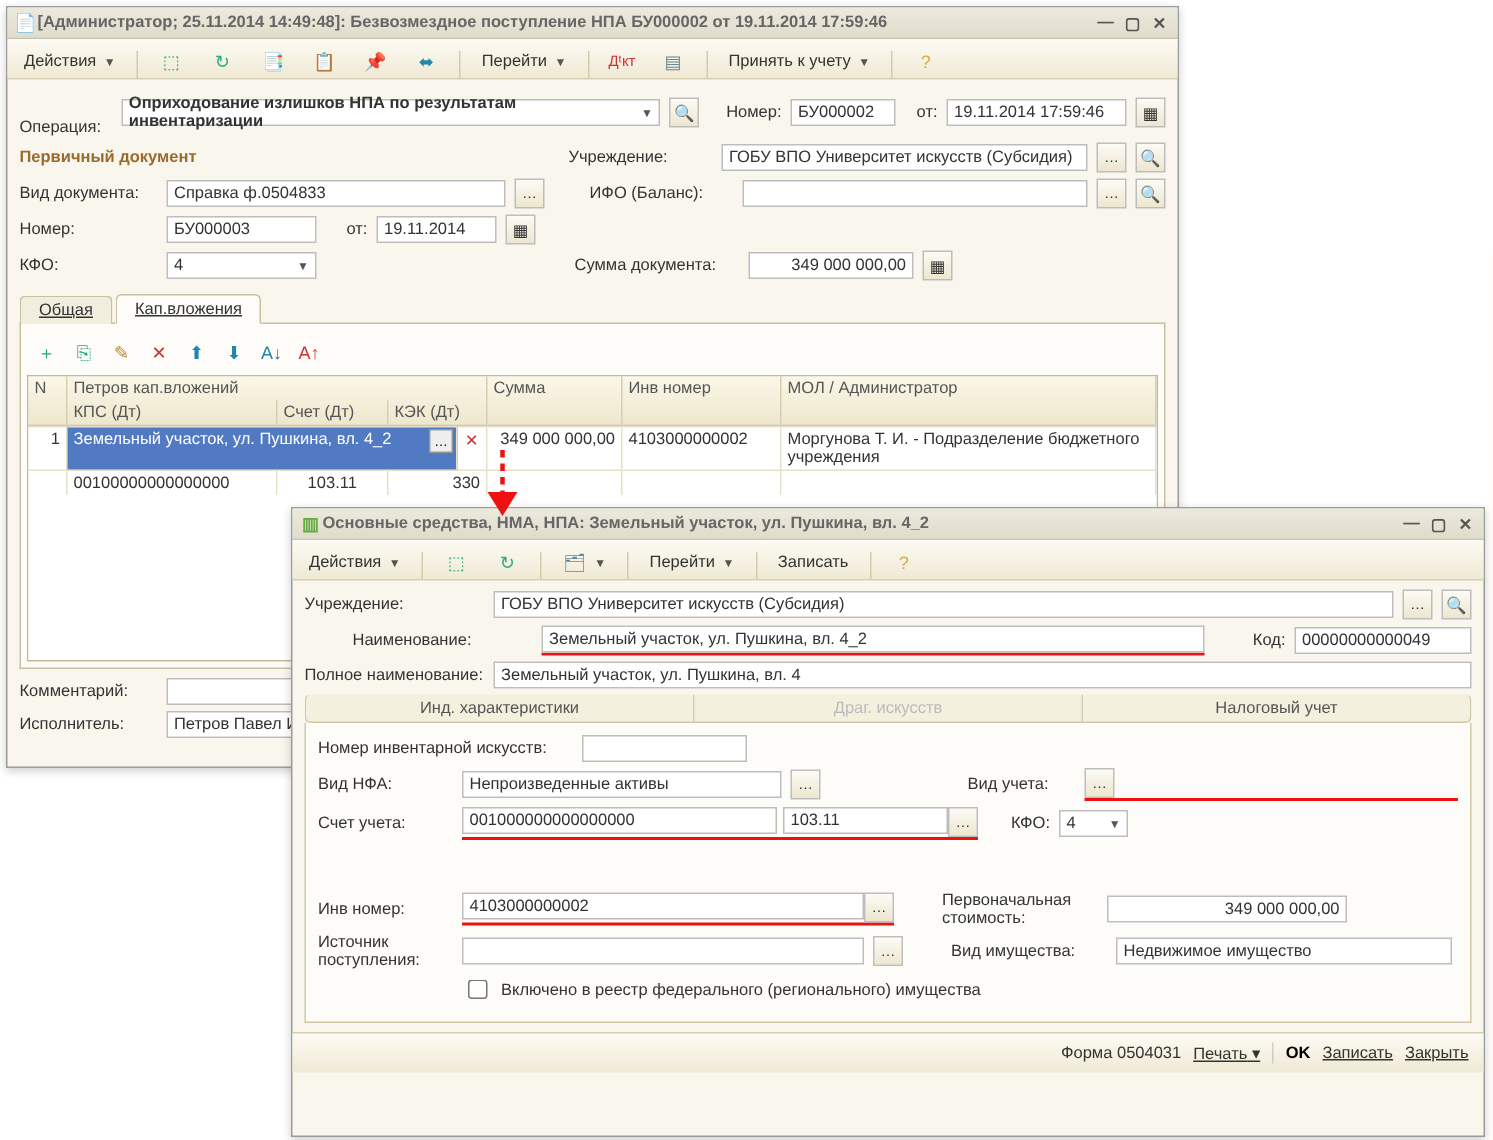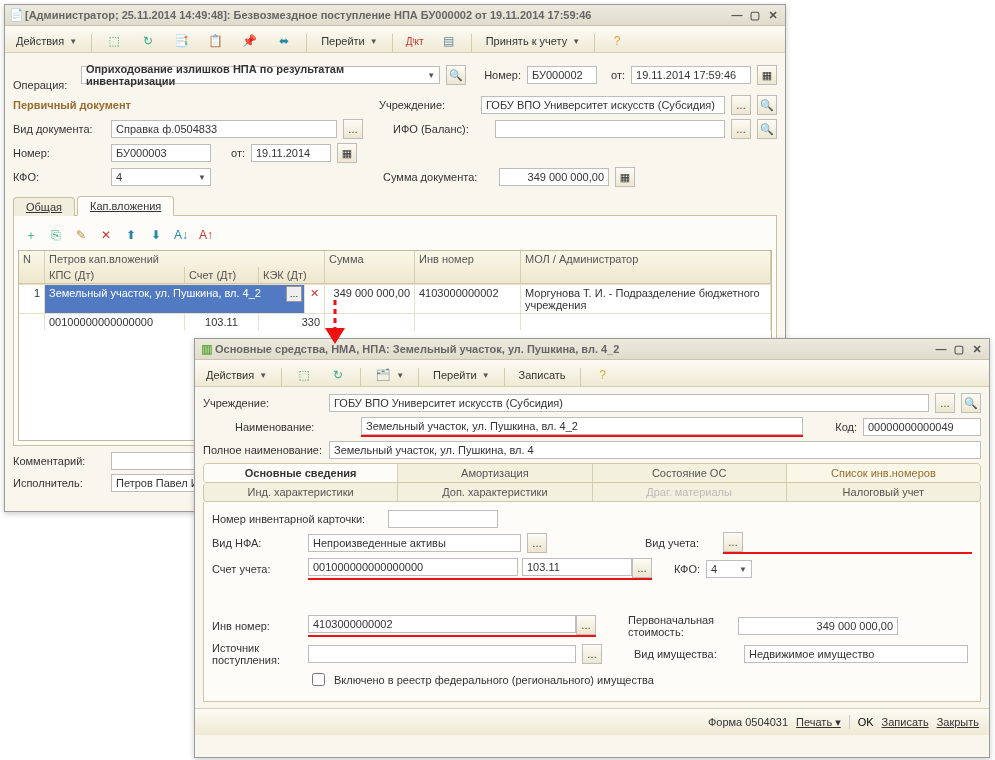--- a/index.html
+++ b/index.html
@@ -206,21 +206,21 @@
     padding: 6px 10px;
     background: linear-gradient(#fdfbf4,#efe9d4);
     border-top: 1px solid #d6cfb4;
     font-size: 11px;
   }
   .footer .fbtn {
     cursor: pointer;
     text-decoration: underline;
     color: #333;
   }
-  .footer .fbtn.ok { font-weight: normal; text-decoration: none; color: #000; }
+  .footer .fbtn.ok { font-weight: bold; text-decoration: none; color: #000; }
   .tabstrip2 {
     display: flex;
     border: 1px solid #d0c7a6;
     border-radius: 4px;
     overflow: hidden;
     margin-top: 4px;
     background: #f4f0de;
   }
   .tab2 {
     flex: 1;
@@ -490,37 +490,30 @@
       </div>
       <span style="width:20px;"></span>
       <span class="lbl">Код:</span>
       <input type="text" style="width: 118px;" value="00000000000049">
     </div>
     <div class="row">
       <span class="lbl" style="width:120px;">Полное наименование:</span>
       <input type="text" style="flex: 1 1 0%;" value="Земельный участок, ул. Пушкина, вл. 4">
     </div>
 
-    <div class="tabstrip2">
-      <div class="tab2 active">Основные сведения</div>
-      <div class="tab2">Амортизация</div>
-      <div class="tab2">Состояние ОС</div>
-      <div class="tab2 active-brown">Список инв.номеров</div>
-    </div>
 
     <div class="tabstrip2" style="margin-top:0; border-top:none;">
       <div class="tab2">Инд. характеристики</div>
-      <div class="tab2">Доп. характеристики</div>
-      <div class="tab2" style="color:#bbb;">Драг. материалы</div>
+      <div class="tab2" style="color:#bbb;">Драг. искусств</div>
       <div class="tab2">Налоговый учет</div>
     </div>
 
     <div class="panel-inner">
       <div class="row">
-        <span class="lbl" style="width:170px;">Номер инвентарной карточки:</span>
+        <span class="lbl" style="width:170px;">Номер инвентарной искусств:</span>
         <input type="text" style="width: 110px;">
       </div>
       <div class="row">
         <span class="lbl" style="width:90px;">Вид НФА:</span>
         <input type="text" style="width: 213px;" value="Непроизведенные активы">
         <span class="btn-dots">…</span>
         <span style="width:86px;"></span>
         <span class="lbl" style="width:72px;">Вид учета:</span>
         <div class="underline-red" style="flex:1; display:flex;">
           <span class="btn-dots">…</span>

